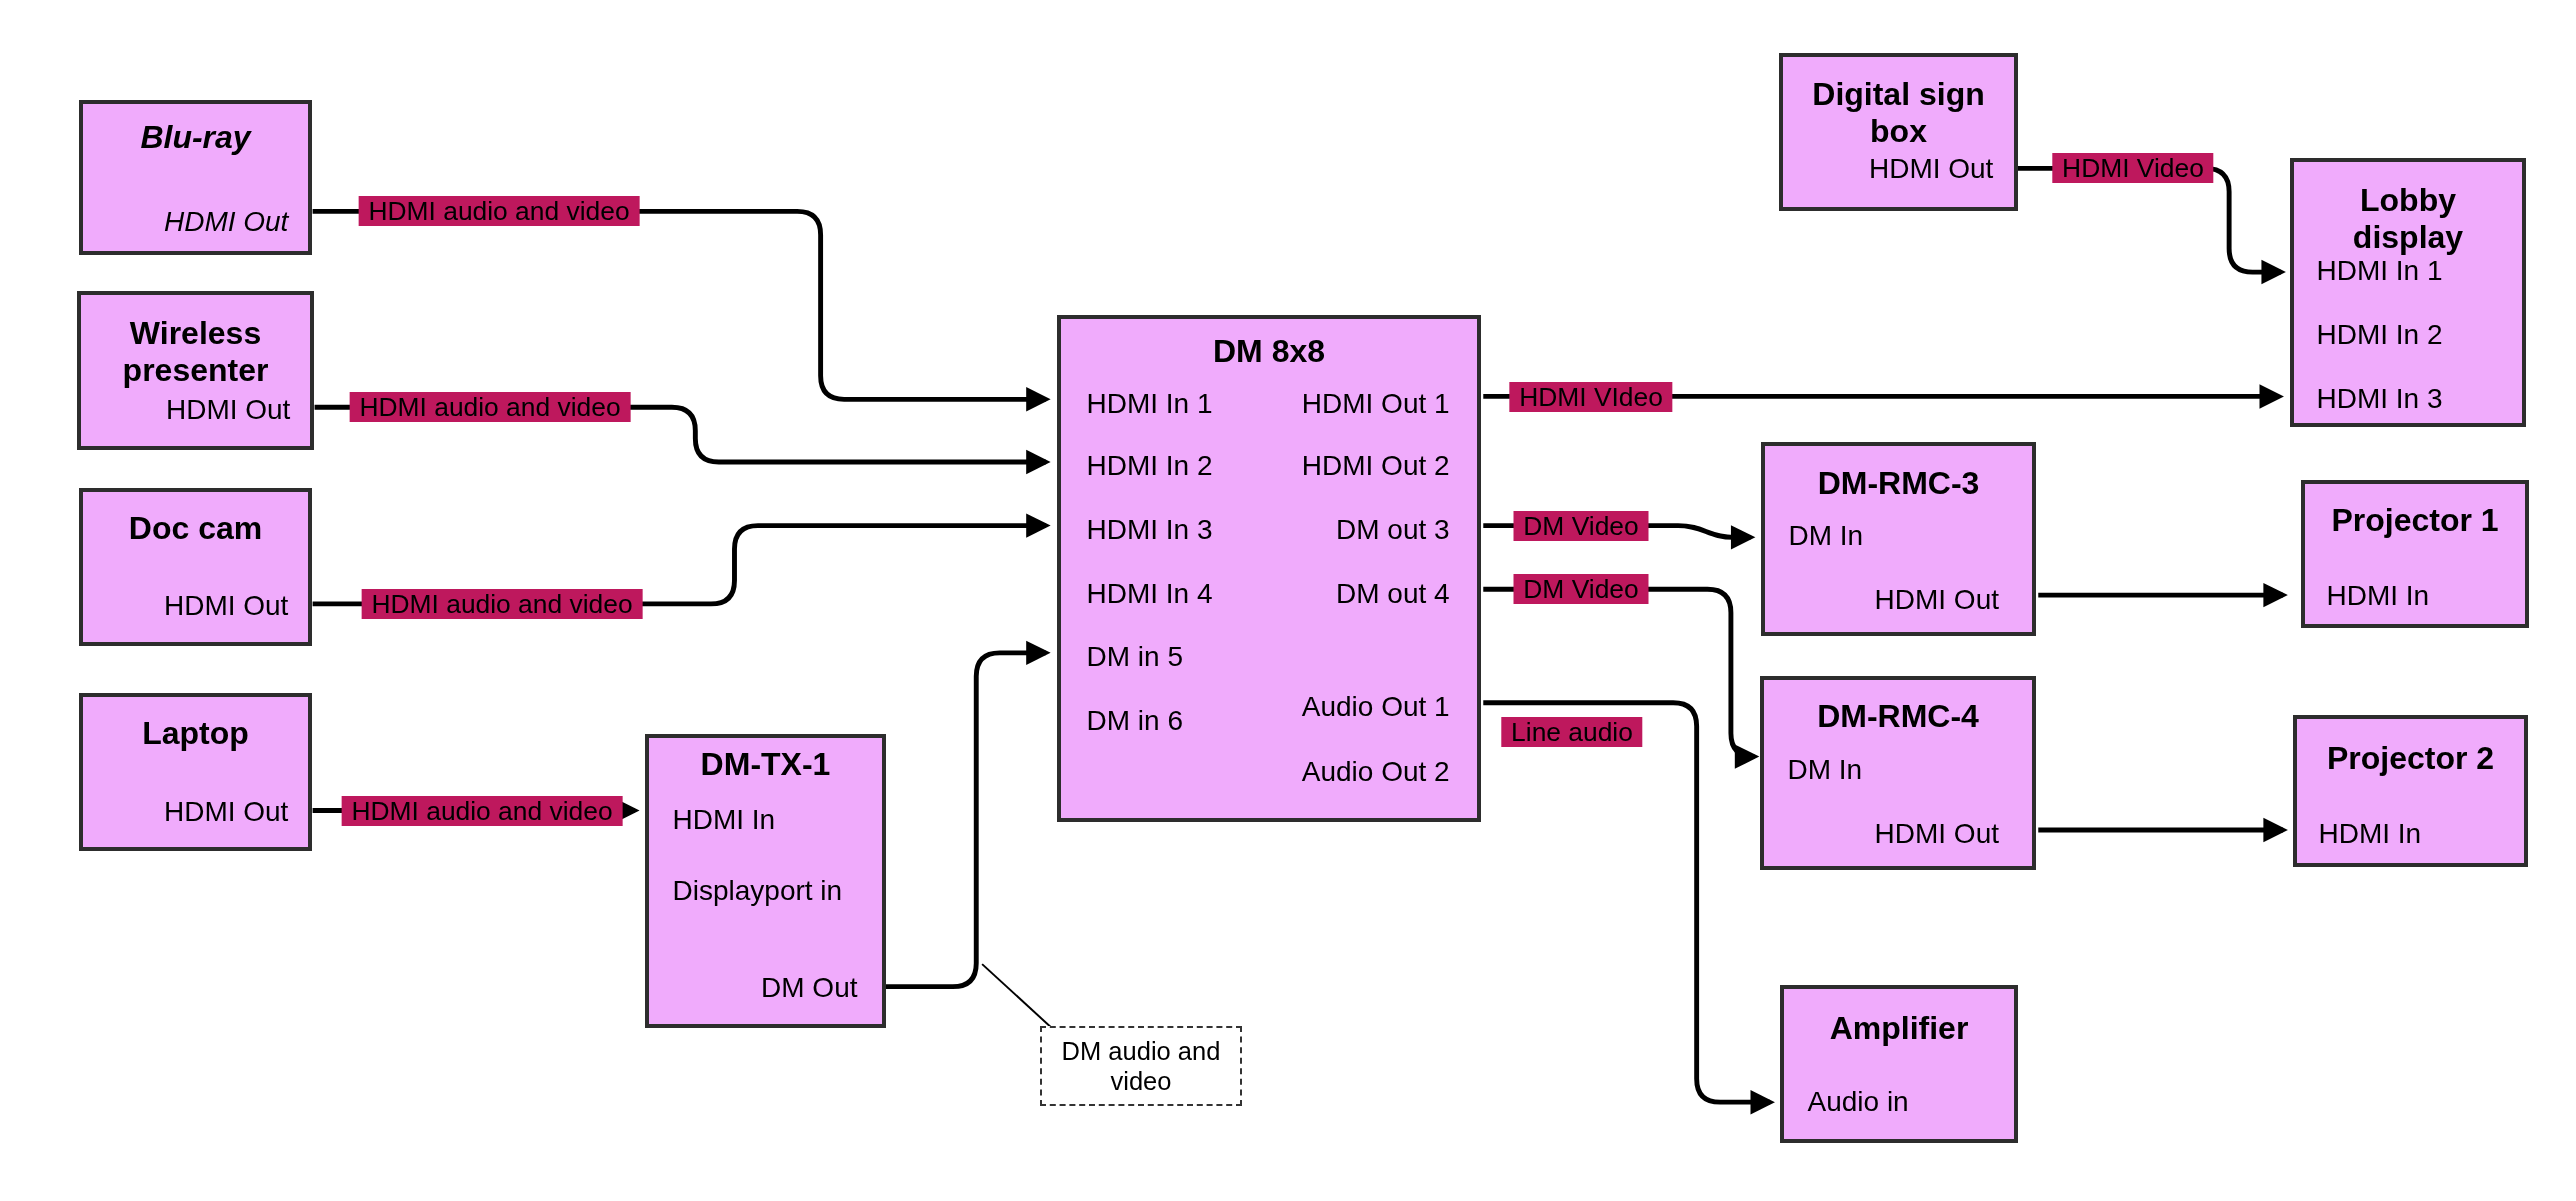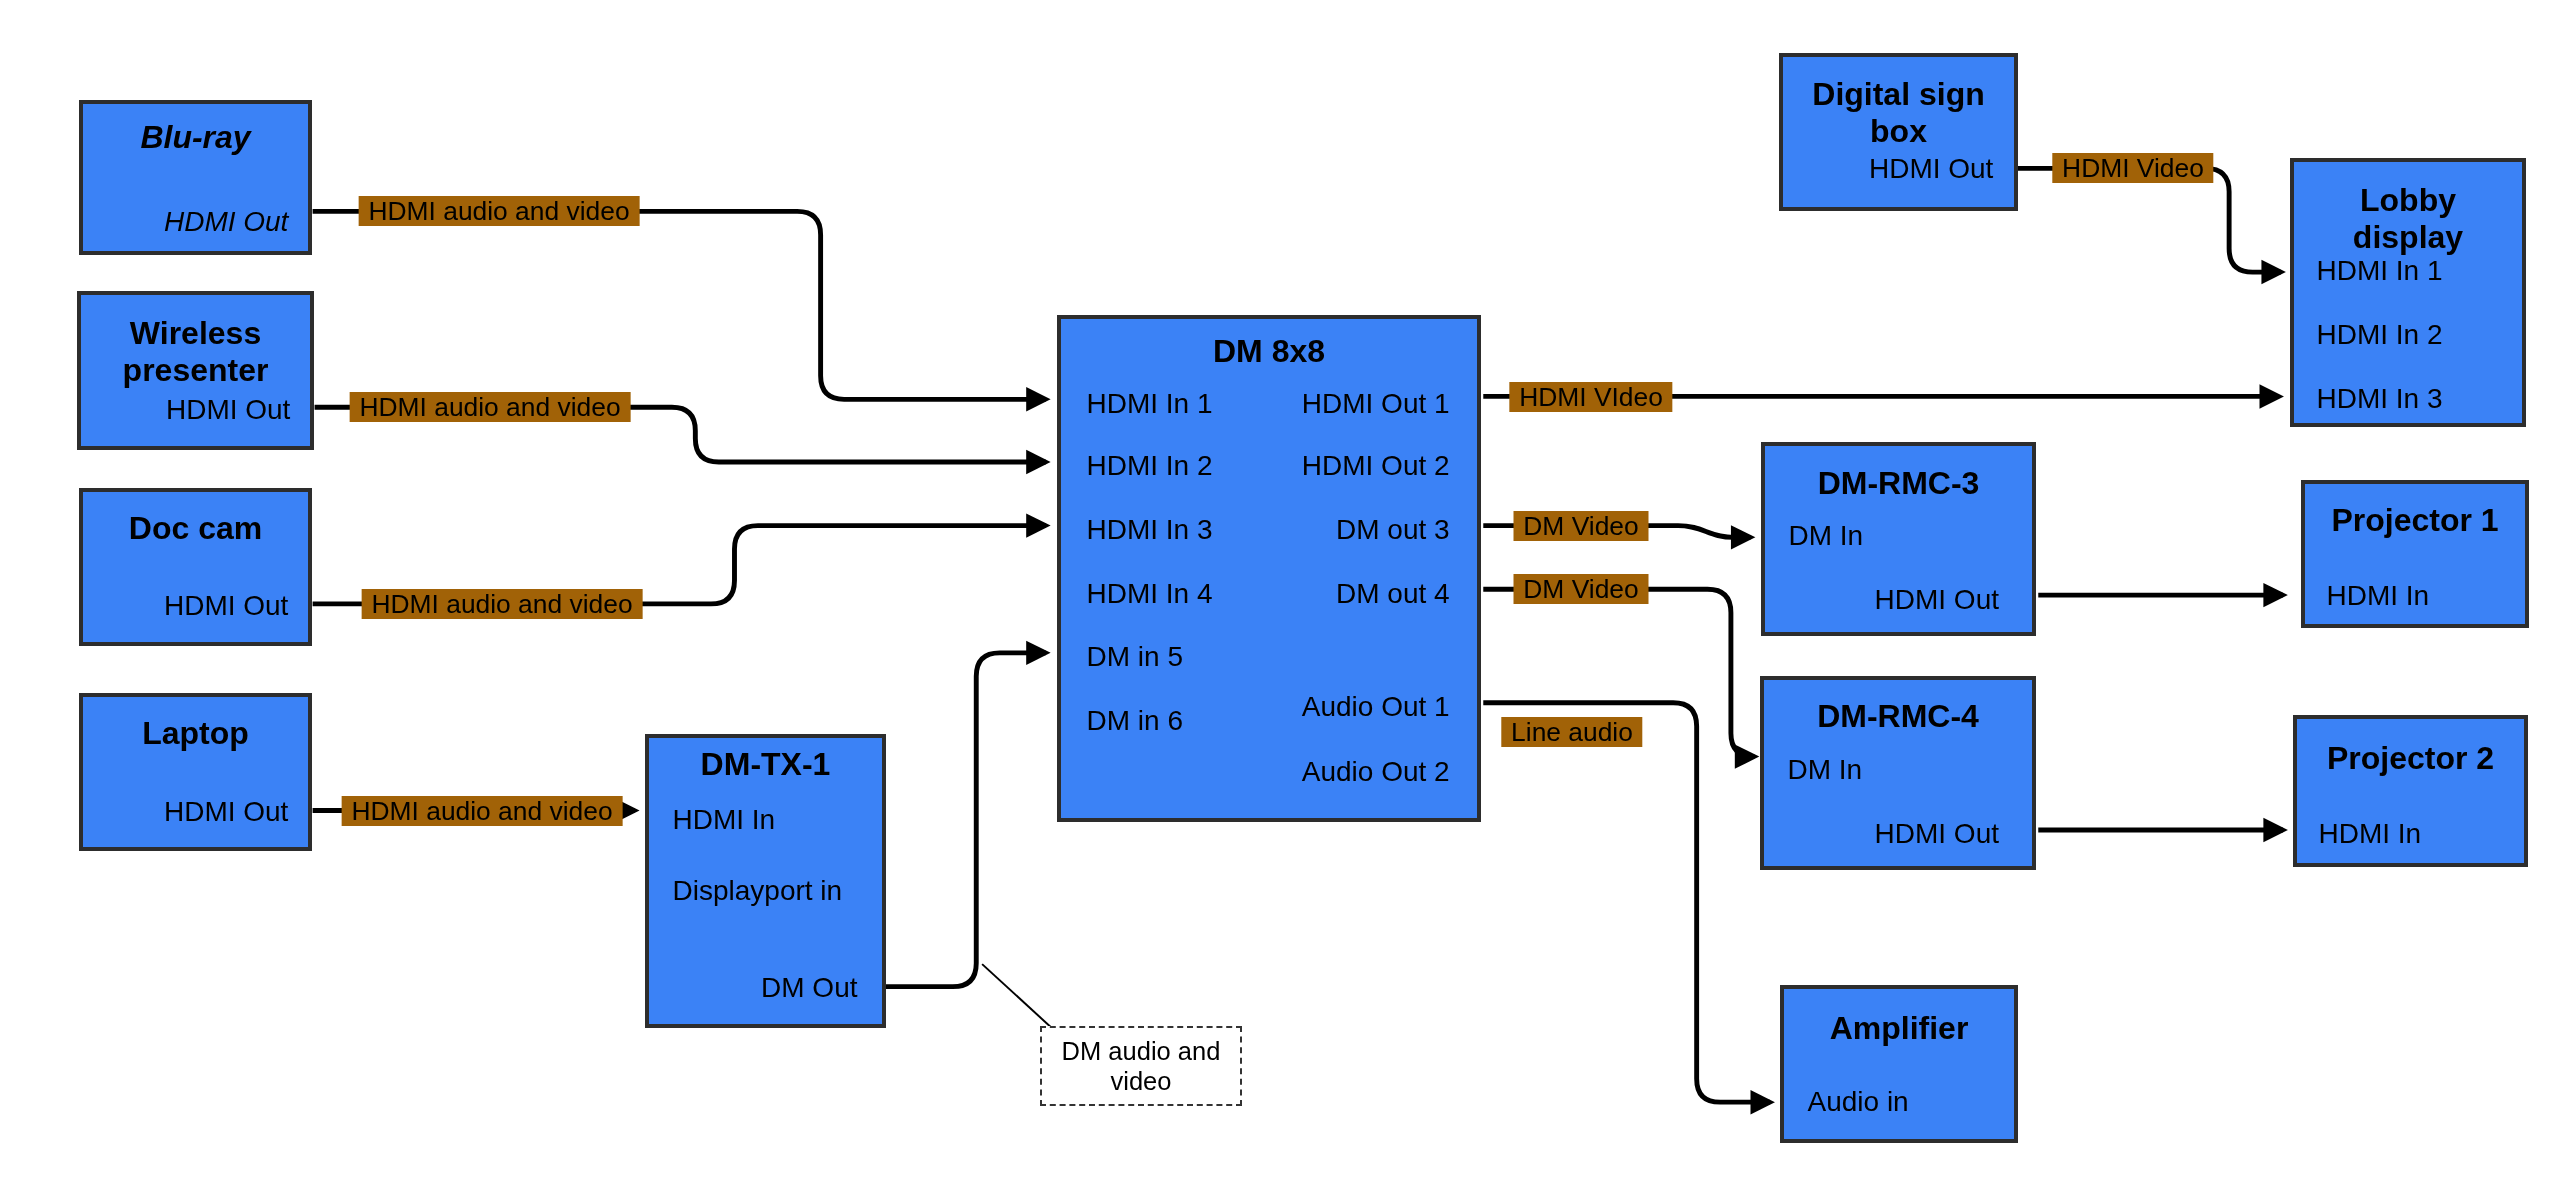--- a/index.html
+++ b/index.html
@@ -1,25 +1,25 @@
 <!DOCTYPE html>
 <html><head>
 <meta charset="utf-8">
 <style>
   html,body{margin:0;padding:0;background:#ffffff;}
   body{font-family:"Liberation Sans", sans-serif;color:#000;}
   #canvas{position:relative;width:2576px;height:1201px;background:#ffffff;overflow:hidden;}
   #wires{position:absolute;left:0;top:0;width:2576px;height:1201px;}
   .edge{fill:none;stroke:#000;stroke-width:5;}
   .callout{fill:none;stroke:#000;stroke-width:2;}
-  .node{position:absolute;background:#3b82f6;border:4.9px solid #2d2d2d;box-sizing:border-box;}
+  .node{position:absolute;background:#f0abfc;border:4.9px solid #2d2d2d;box-sizing:border-box;}
   .node-title{font-weight:bold;font-size:32px;line-height:37px;text-align:center;}
   .port{position:absolute;font-size:28px;height:33px;line-height:33px;white-space:nowrap;}
   .port.r{text-align:right;}
-  .edge-label{position:absolute;transform:translate(-50%,-50%);background:#a16207;
+  .edge-label{position:absolute;transform:translate(-50%,-50%);background:#be185d;
               font-size:26.4px;line-height:30px;padding:0 9.8px;white-space:nowrap;}
   .note{position:absolute;border:2px dashed #333;background:#fff;box-sizing:border-box;
         display:flex;align-items:center;justify-content:center;text-align:center;
         font-size:25.5px;line-height:30px;padding:3.9px 9.8px;}
   .tw{margin:0 auto;}
 </style>
 </head>
 <body>
 
 <div id="canvas">

